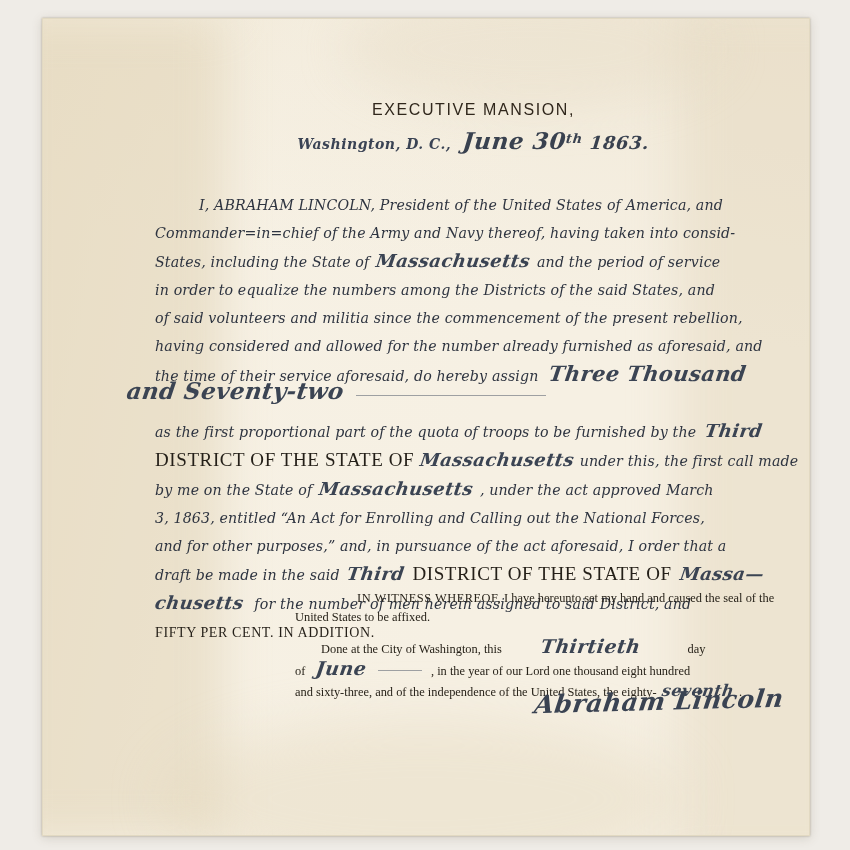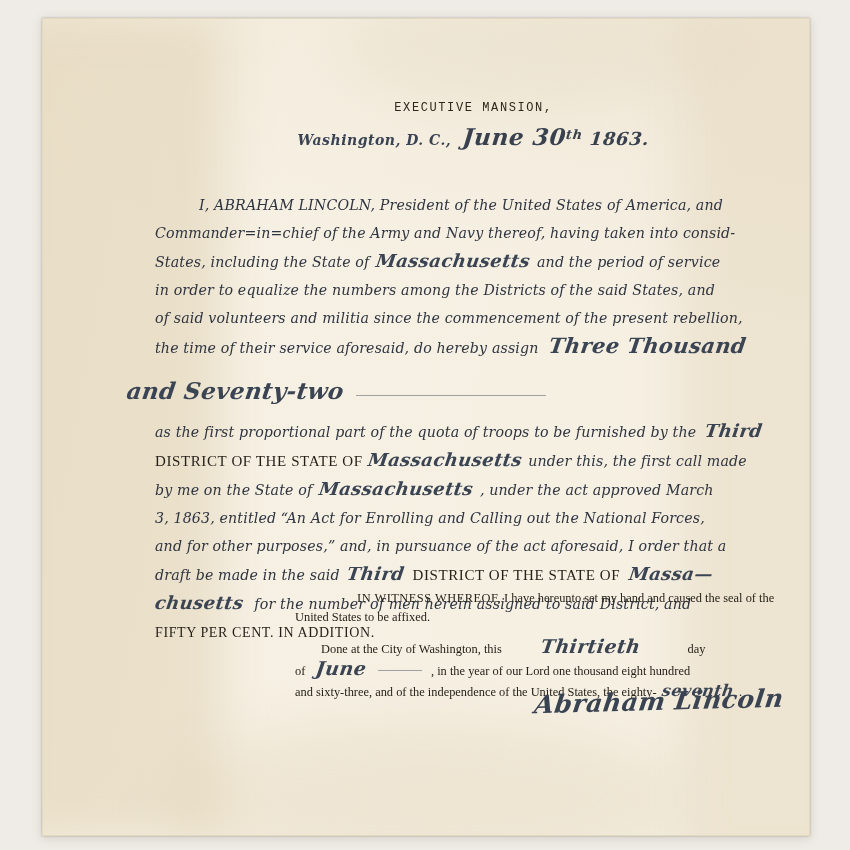--- a/index.html
+++ b/index.html
@@ -54,24 +54,24 @@
 
   
   .heading {
     position: absolute;
     left: 0;
     top: 82px;
     width: 766px;
     text-align: center;
   }
   .exec-mansion {
-    font-family: Liberation Mono, monospace;
+    font-family: Liberation Sans, sans-serif;
     font-variant: small-caps;
     letter-spacing: 1.6px;
-    font-size: 12px;
+    font-size: 16px;
     color: #30271c;
     margin-left: 95px;
   }
   .wash-line {
     margin-top: 10px;
     margin-left: 95px;
     font-size: 14px;
     color: #2f2a1f;
     white-space: nowrap;
   }
@@ -112,21 +112,21 @@
     white-space: nowrap;
     letter-spacing: 0.15px;
     margin-left: 28px;
   }
   .line.indent { padding-left: 44px; }
   .smallcaps {
     font-family: "Liberation Serif", serif;
     font-style: normal;
     font-variant: small-caps;
     letter-spacing: 0.6px;
-    font-size: 15px;
+    font-size: 19px;
     color: #241f18;
   }
   .fill {
     font-family: "DejaVu Serif", serif;
     font-style: italic;
     font-weight: 700;
     color: #3b4453;
     transform: skewX(-8deg);
     display: inline-block;
     letter-spacing: 0.4px;
@@ -220,20 +220,23 @@
         </div>
 
         <div class="line">
           <span>in order to equalize the numbers among the Districts of the said States, and</span>
         </div>
 
         <div class="line">
           <span>of said volunteers and militia since the commencement of the present rebellion,</span>
         </div>
 
+        <div class="line">
+          <span>having considered and allowed for the number already furnished as aforesaid, and</span>
+        </div>
 
         <div class="line">
           <span>the time of their service aforesaid, do hereby assign</span>
           <span class="fill fill-xl" style="margin-left:6px;">Three Thousand</span>
         </div>
       </div>
 
       <div class="bigfill-row">
         <span class="fill fill-xl" style="font-size:23px;">and Seventy-two</span>
         <span class="rule" style="width:190px;margin-left:8px;"></span>

